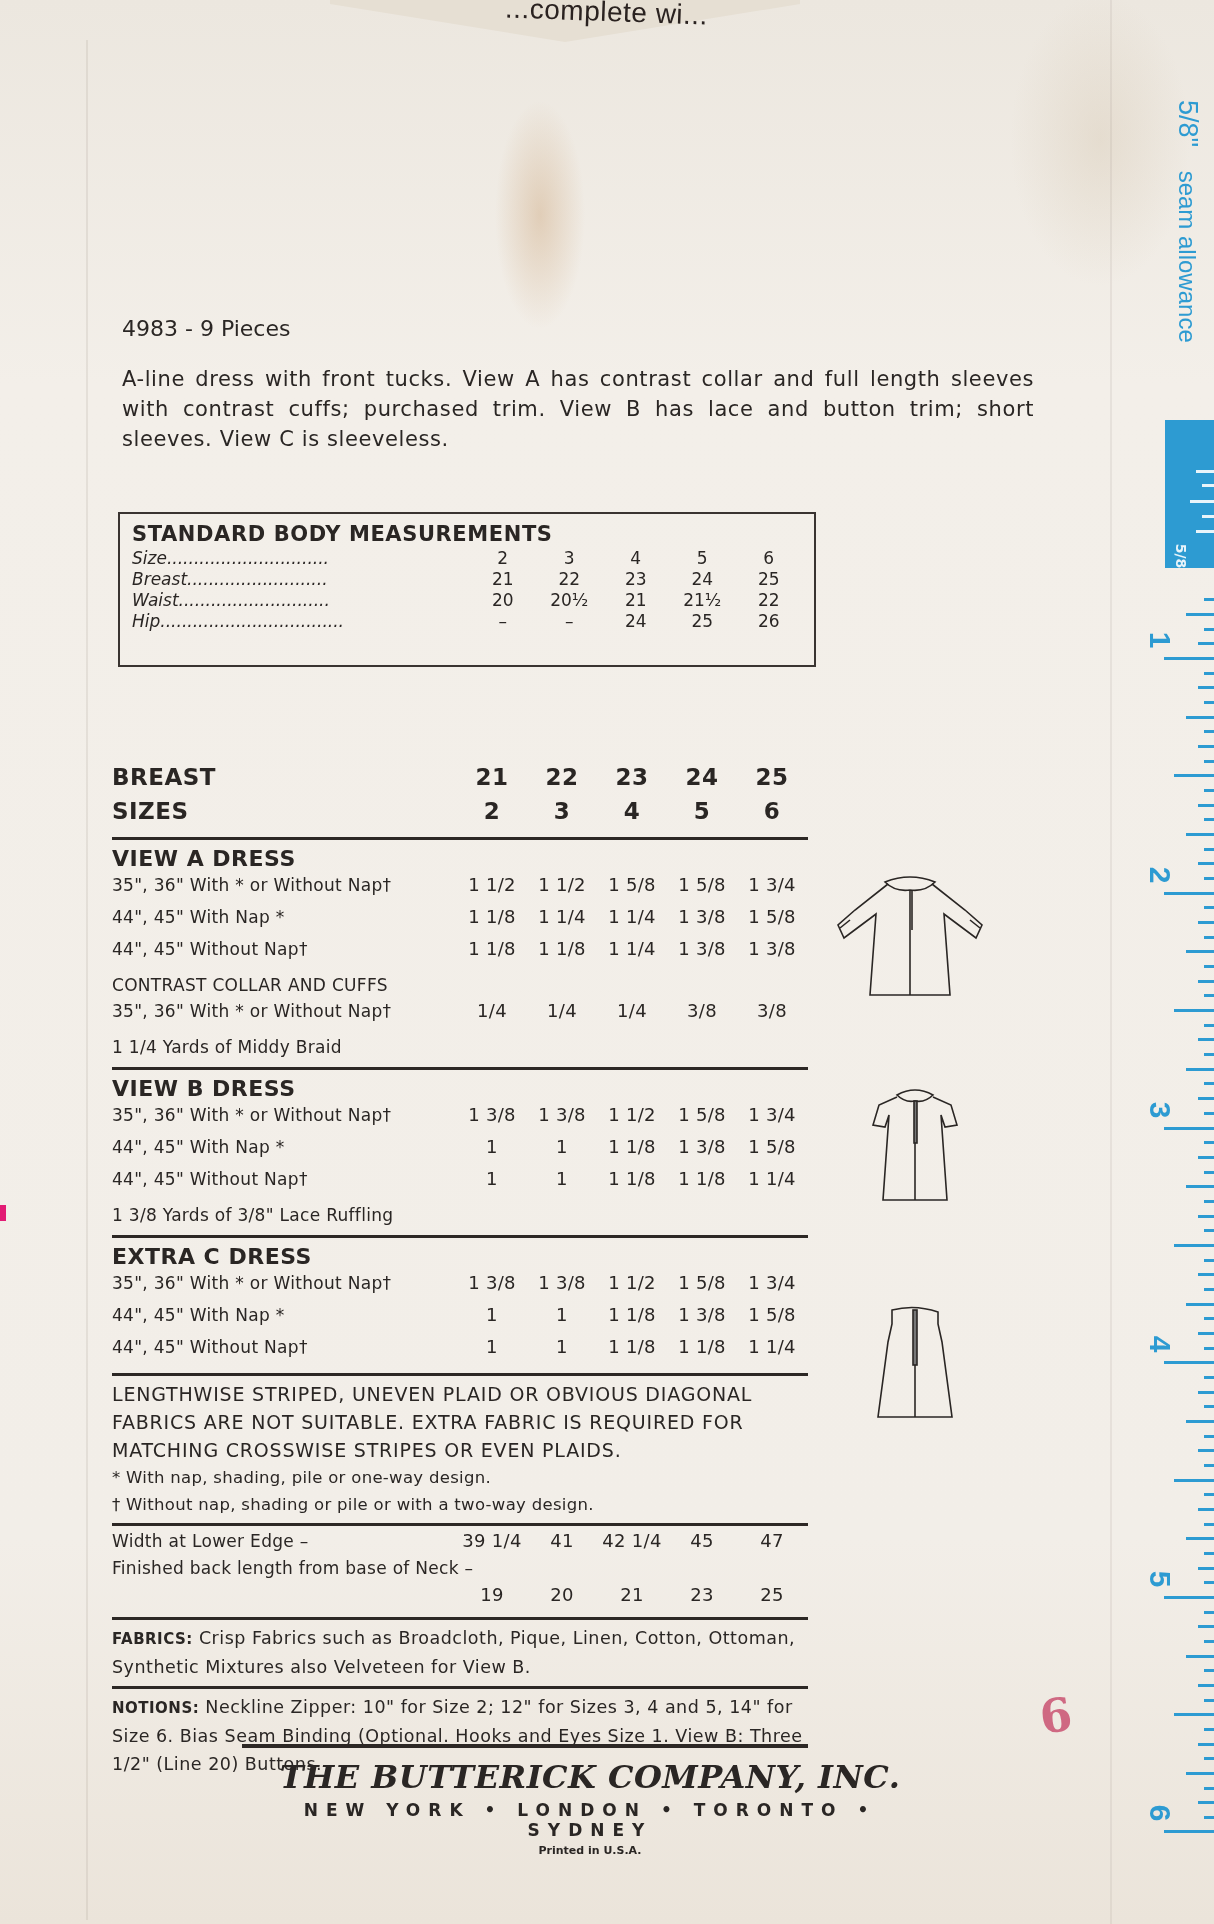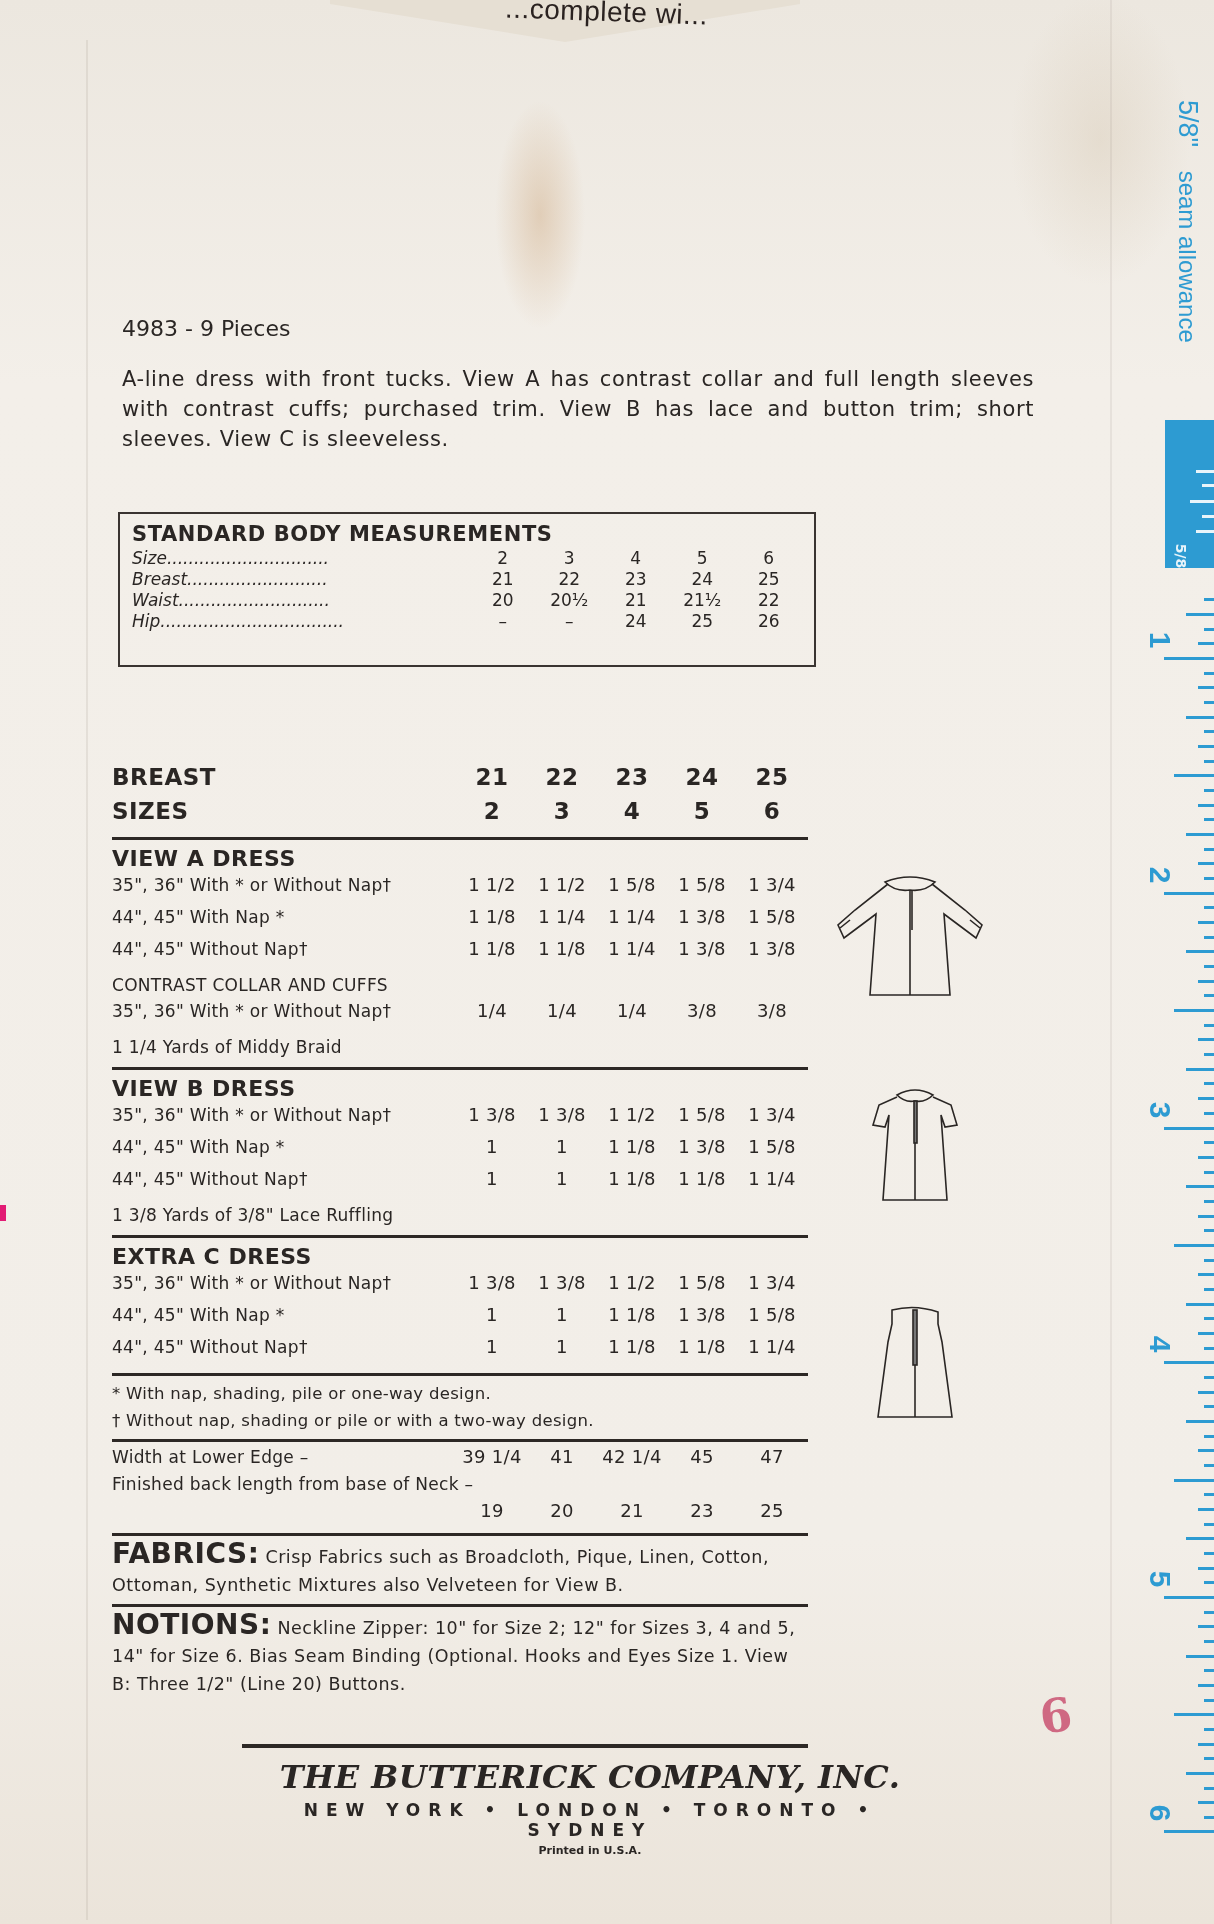--- a/index.html
+++ b/index.html
@@ -43,21 +43,21 @@
   .ylabel { width:345px; white-space:nowrap; }
   .yval { width:70px; text-align:center; font-size:18px; }
   .bigrow { height:34px; font-size:23px; font-weight:bold; letter-spacing:0.5px; }
   .bigrow .yval { font-size:23px; font-weight:bold; }
   .view-title { font-size:22px; font-weight:bold; letter-spacing:0.5px; height:30px; line-height:30px; }
   .rule { height:3px; background:#2d2825; margin:5px 0 4px; }
   .note-line { font-size:17px; height:30px; line-height:30px; letter-spacing:0.3px; }
   .caps { font-size:19px; line-height:28px; letter-spacing:0.8px; }
   .foot { font-size:16.5px; line-height:27px; letter-spacing:0.3px; }
   .para { font-size:17.5px; line-height:28px; letter-spacing:0.5px; }
-  .para b { font-size:28px; letter-spacing:0.5px;margin-top:37px; }
+  .para b { font-size:15px; letter-spacing:0.5px;margin-top:37px; }
 
   .company { position:absolute; left:240px; top:1752px; width:700px; text-align:center; }
   .company-rule { position:absolute; left:242px; top:1744px; width:566px; height:4px; background:#2d2825; }
   .company-name { font-family:"DejaVu Serif", serif; font-weight:bold; font-size:32px; letter-spacing:0.5px; margin-top:6px;font-style:italic; }
   .company-cities { font-size:17px; font-weight:bold; letter-spacing:8px; margin-top:4px; }
   .company-printed { font-size:11px; font-weight:bold; margin-top:4px; }
 
   .illus { position:absolute; }
 
   .ruler { position:absolute; left:1150px; top:80px; width:64px; height:1844px; }
@@ -223,20 +223,21 @@
   <div class="yrow">
     <span class="ylabel">44", 45" Without Nap†</span>
     <span class="yval">1</span>
     <span class="yval">1</span>
     <span class="yval">1 1/8</span>
     <span class="yval">1 1/8</span>
     <span class="yval">1 1/4</span>
   </div>
   <div class="rule"></div>
 
+  <div class="caps">LENGTHWISE STRIPED, UNEVEN PLAID OR OBVIOUS DIAGONAL FABRICS ARE NOT SUITABLE. EXTRA FABRIC IS REQUIRED FOR MATCHING CROSSWISE STRIPES OR EVEN PLAIDS.</div>
   <div class="foot">* With nap, shading, pile or one-way design.</div>
   <div class="foot">† Without nap, shading or pile or with a two-way design.</div>
   <div class="rule"></div>
 
   <div class="yrow" style="height:28px;">
     <span class="ylabel">Width at Lower Edge –</span>
     <span class="yval">39 1/4</span>
     <span class="yval">41</span>
     <span class="yval">42 1/4</span>
     <span class="yval">45</span>

